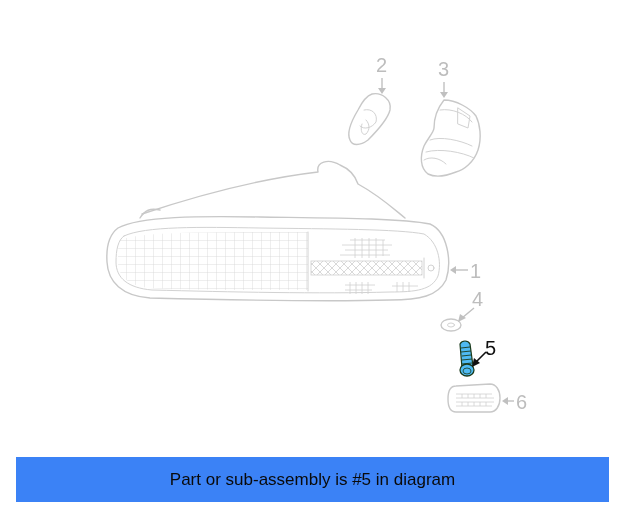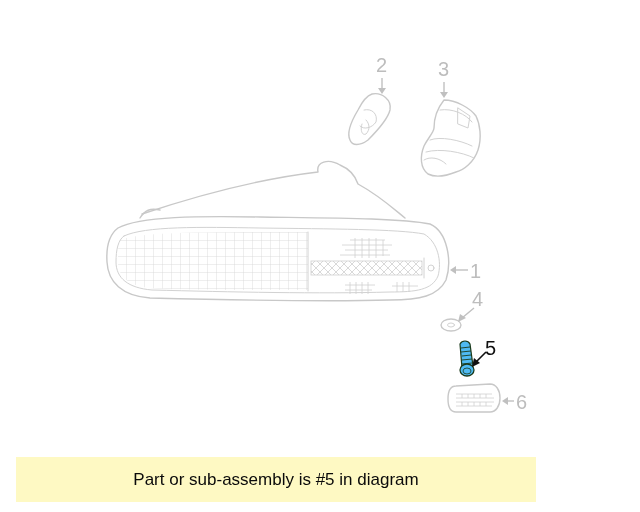--- a/index.html
+++ b/index.html
@@ -37,23 +37,23 @@
       fill: #111111;
     }
     .arrow-gray { stroke: #c0c0c0; stroke-width: 1.4; fill: none; }
     .arrow-gray-head { fill: #c0c0c0; }
     .arrow-black { stroke: #111; stroke-width: 1.6; fill: none; }
     .arrow-black-head { fill: #111; }
     .banner {
       position: absolute;
       left: 16px;
       top: 457px;
-      width: 520px;
+      width: 593px;
       height: 45px;
-      background: #fef9c3;
+      background: #3b82f6;
       display: flex;
       flex-direction: row;
       align-items: center;
       justify-content: center;
       color: #0a0a0a;
       font-size: 17px;
       line-height: 20px;
       text-align: center;
     }
     .banner span { display: block; }

